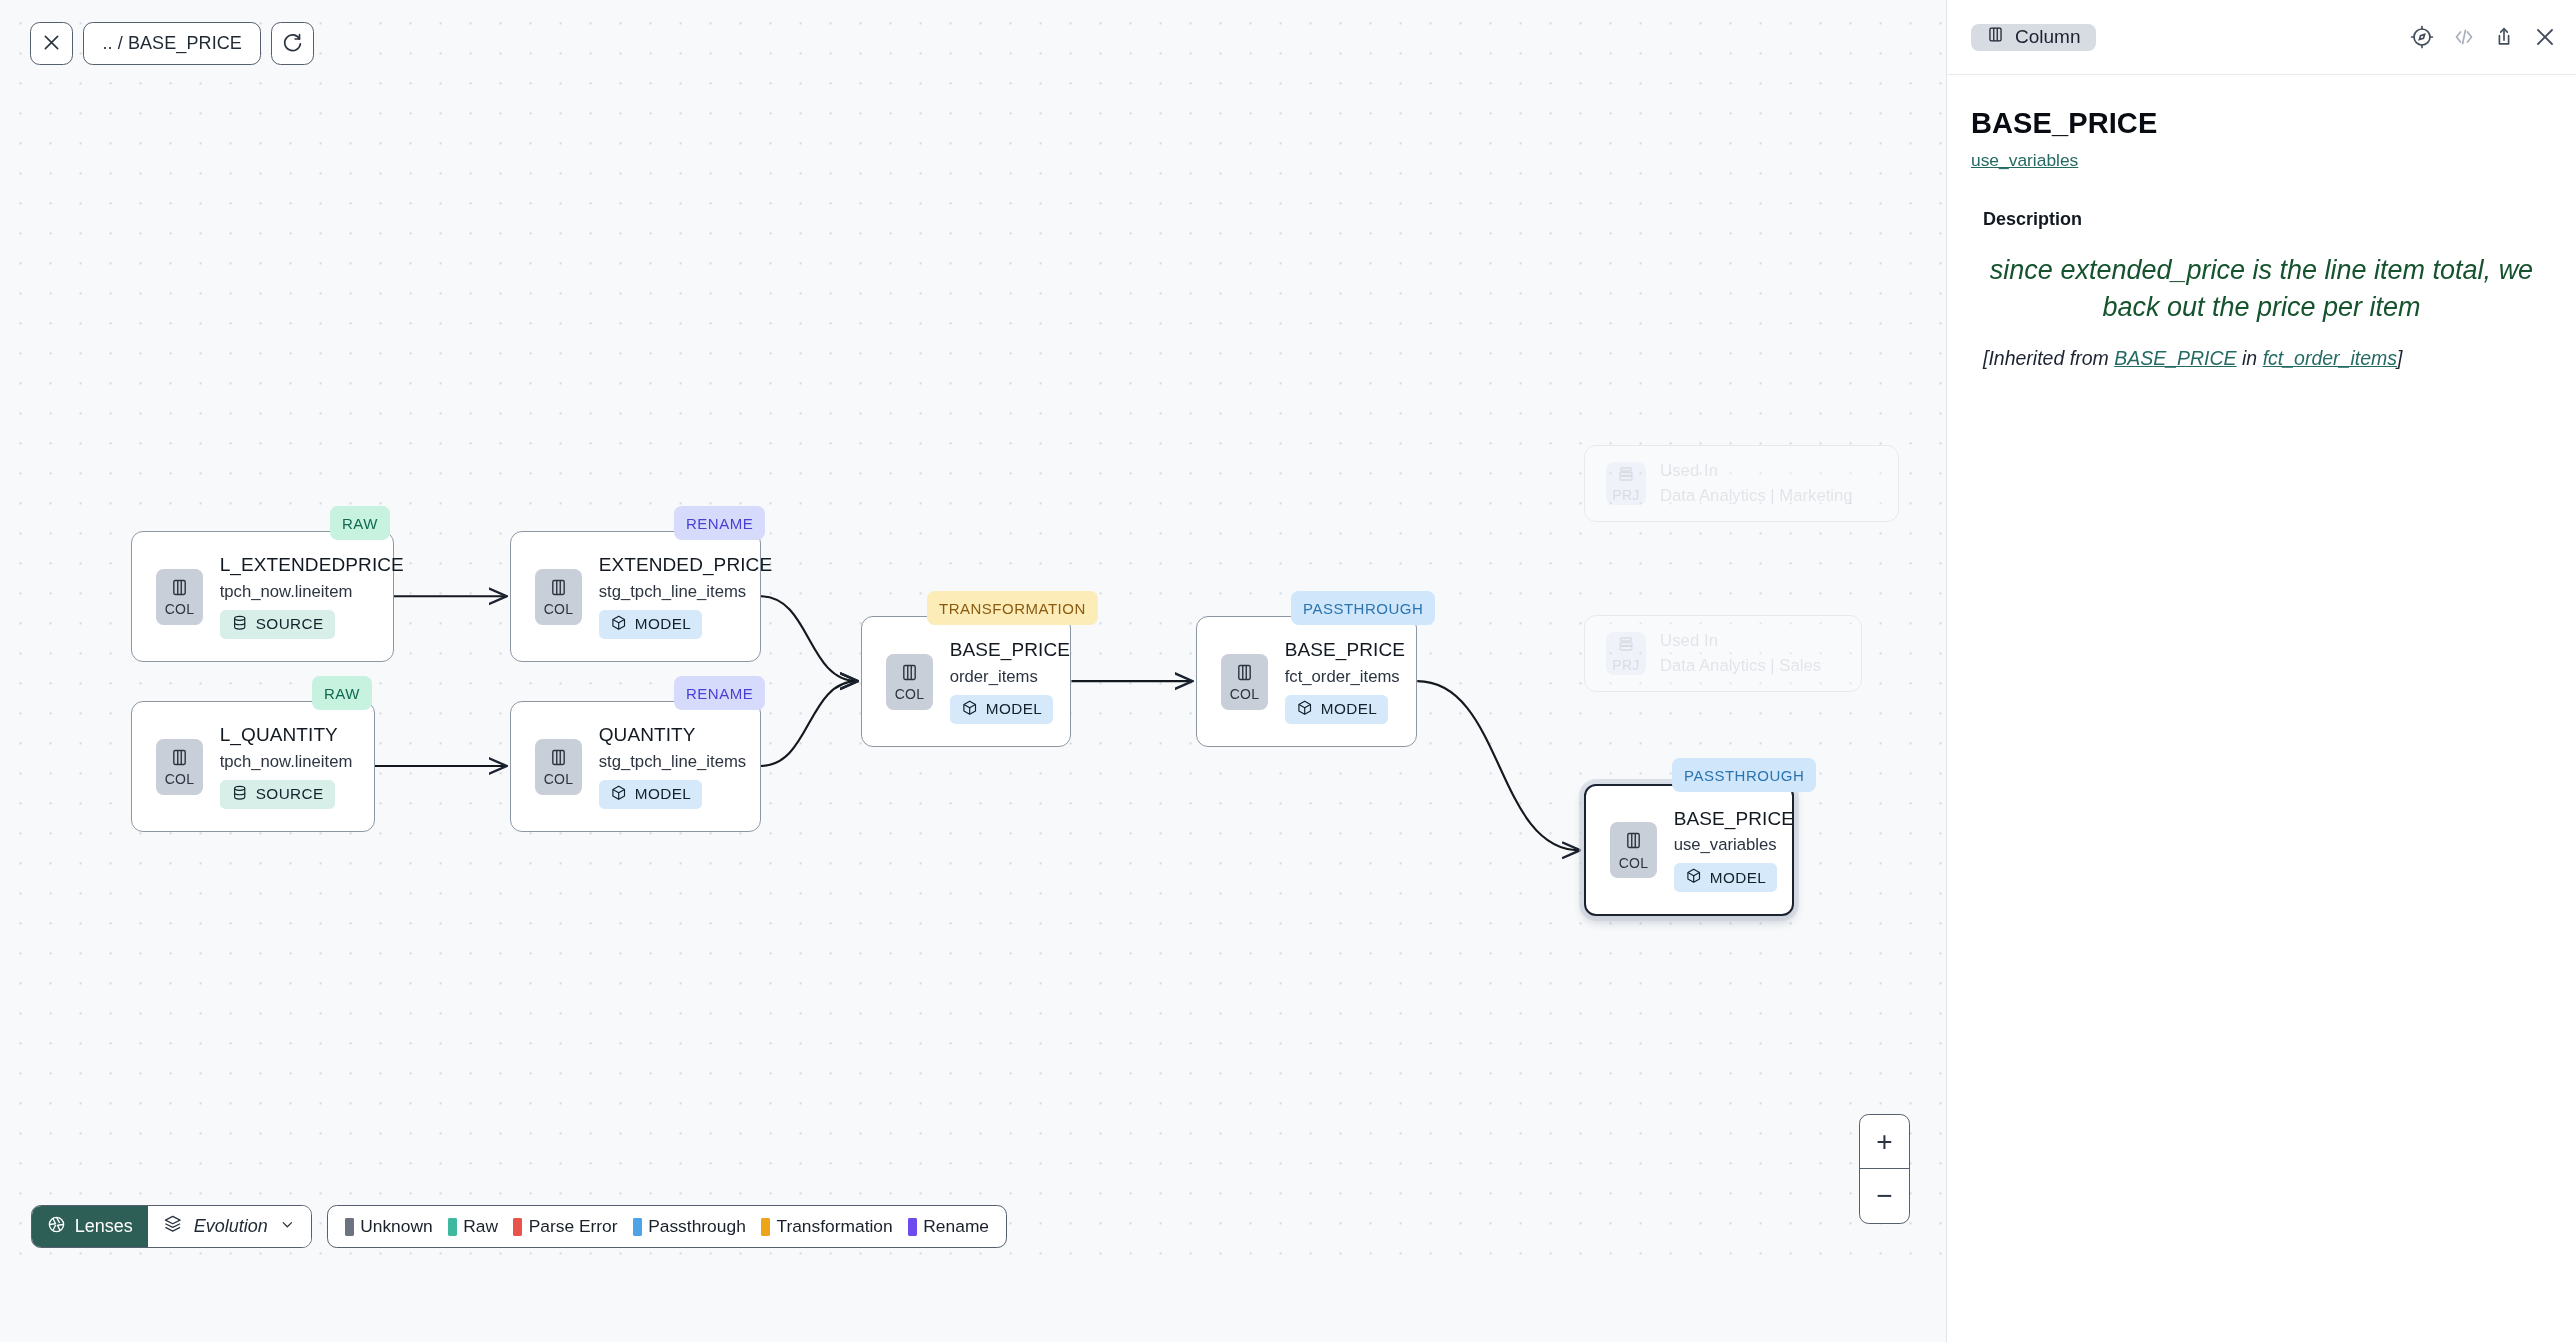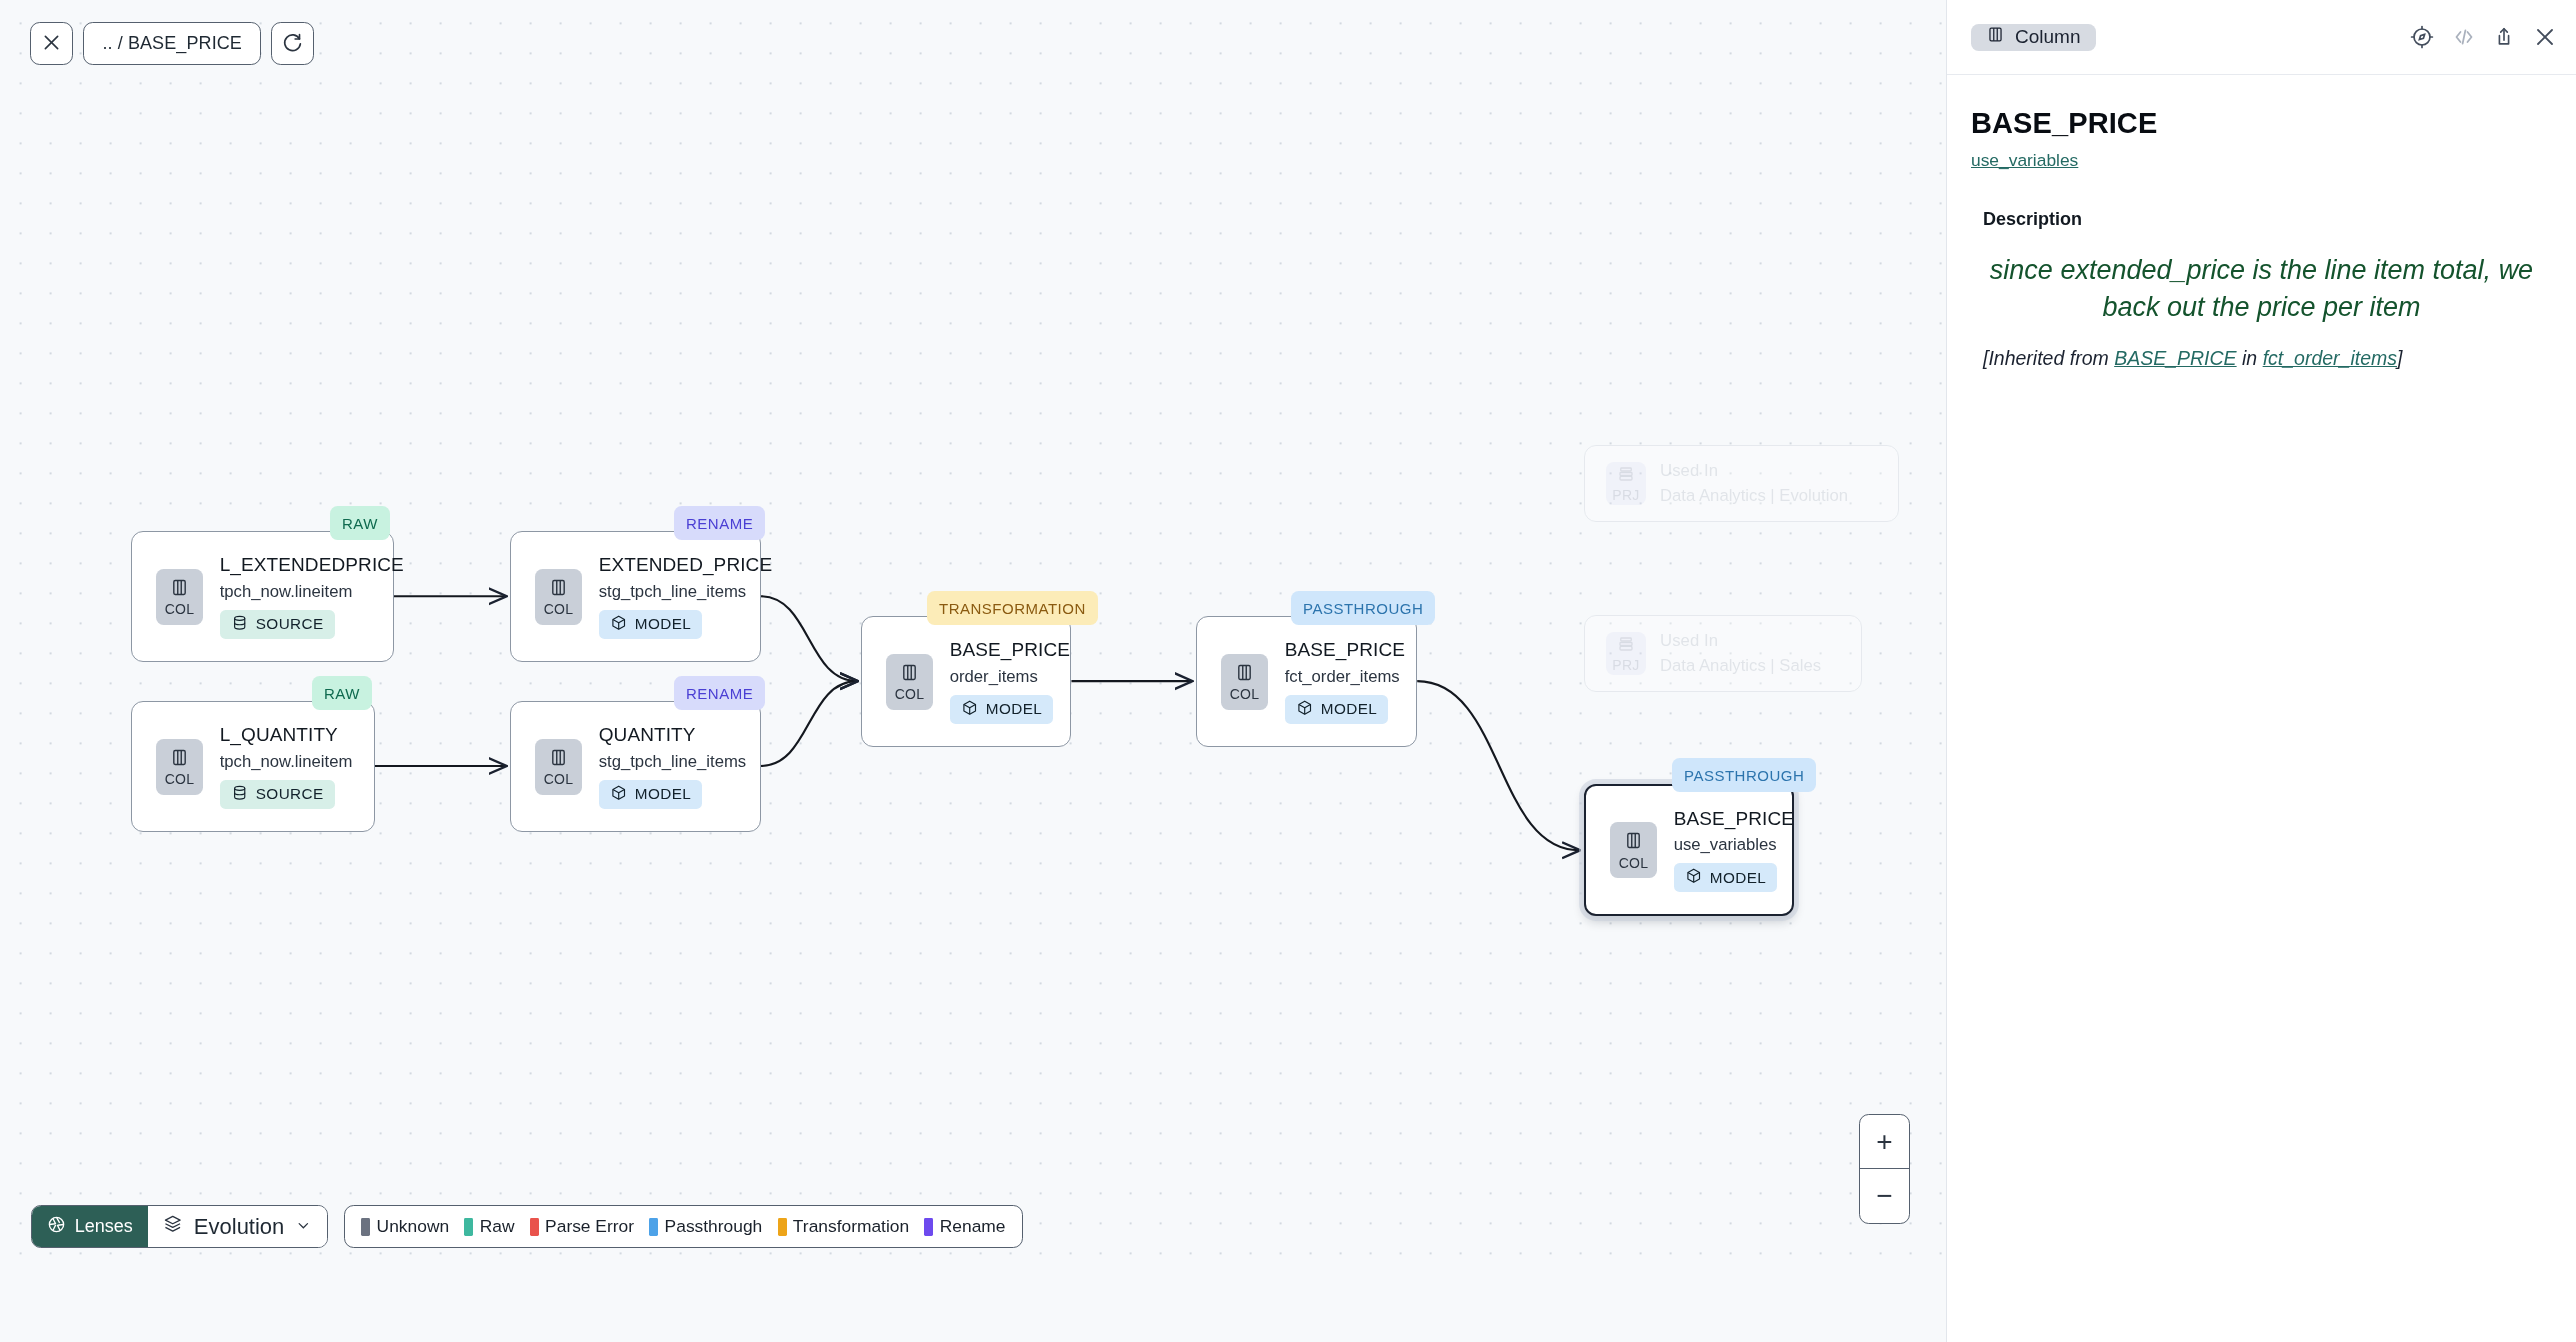--- a/index.html
+++ b/index.html
@@ -119,21 +119,21 @@
     background: #ffffff;
   }
   .seg-lenses {
     background: #2d5f56; color: #ffffff;
     display: flex; align-items: center; gap: 8.4px;
     padding: 0 15.3px; font-size: 18px; cursor: pointer;
   }
   .seg-evolution {
     background: #ffffff; color: #1f2933;
     display: flex; align-items: center; gap: 11px;
-    padding: 0 15.3px; font-size: 22px; cursor: pointer;
+    padding: 0 15.3px; font-size: 18px; cursor: pointer; font-style: italic;
   }
   #legend {
     display: flex; align-items: center; gap: 15.3px;
     height: 43px; padding: 0 16.7px;
     background: #ffffff;
     border: 1.2px solid #55606e;
     border-radius: 9.7px;
   }
   .leg-item { display: flex; align-items: center; gap: 6.3px; font-size: 17.4px; color: #1a212b; white-space: nowrap; }
   .leg-sw { width: 9px; height: 18px; border-radius: 1.4px; flex: none; }
@@ -226,21 +226,21 @@
           <svg width="18" height="18" viewBox="0 0 24 24" fill="none" stroke="#9aa0b5" stroke-width="1.7">
             <rect x="5" y="4" width="14" height="4" rx="1"></rect>
               <rect x="4" y="10" width="16" height="4" rx="1"></rect>
             <rect x="4" y="15" width="16" height="5" rx="1.5"></rect>
           </svg>
         </span>
         <span class="col-badge-label">PRJ</span>
       </div>
       <div class="node-body">
         <div class="node-title muted">Used In</div>
-        <div class="node-sub muted">Data Analytics | Evolution</div>
+        <div class="node-sub muted">Data Analytics | Marketing</div>
       </div>
     </div>
 
     <div class="node faded" style="left:1584px; top:615px; width:278px; height:77px; padding-left:21px; gap:14px;">
       <div class="col-badge prj" style="height:43px;width:40px;">
         <span>
           <svg width="18" height="18" viewBox="0 0 24 24" fill="none" stroke="#9aa0b5" stroke-width="1.7">
             <rect x="5" y="4" width="14" height="4" rx="1"></rect>
               <rect x="4" y="10" width="16" height="4" rx="1"></rect>
             <rect x="4" y="15" width="16" height="5" rx="1.5"></rect>

